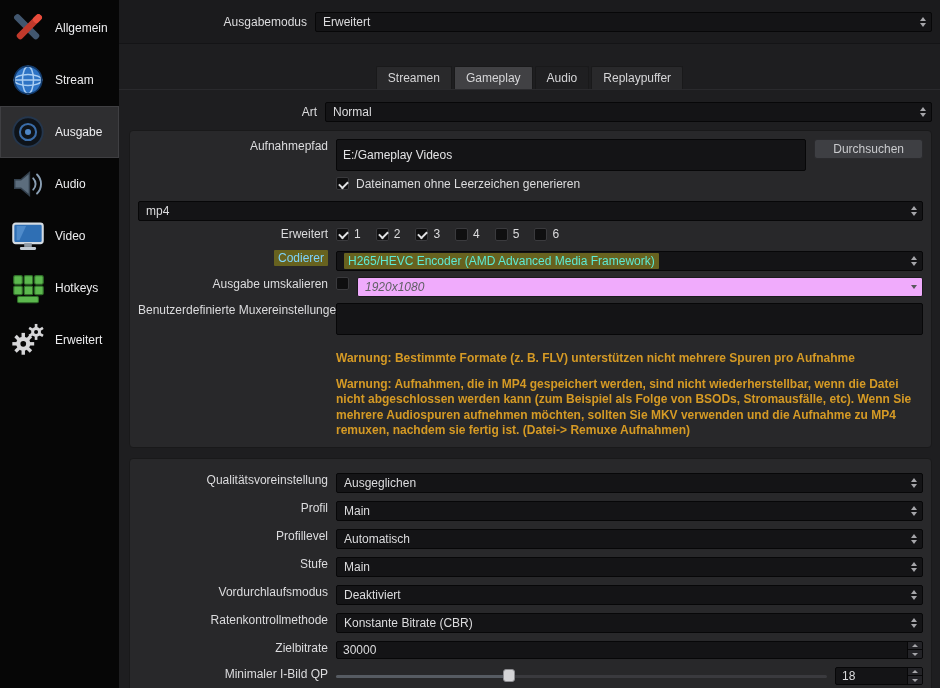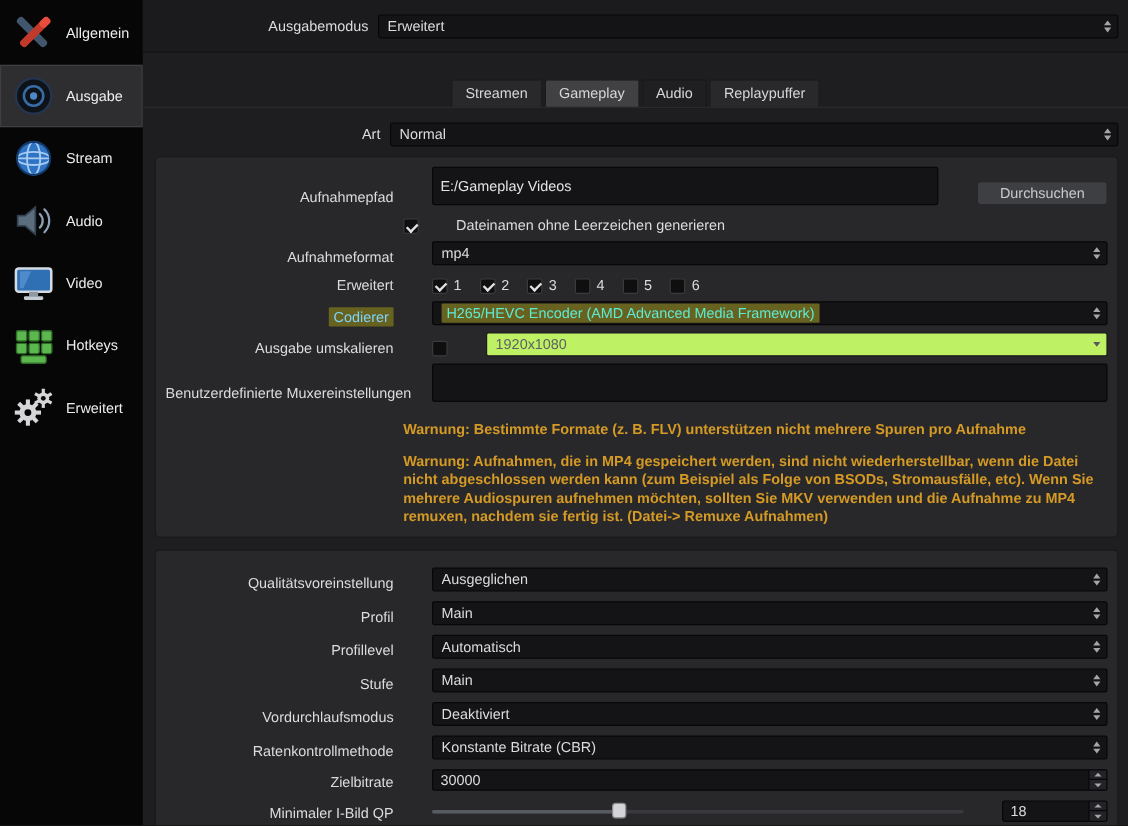--- a/index.html
+++ b/index.html
@@ -27,39 +27,39 @@
   
   .combo { flex:1; height:20px; background:#141416; border:1px solid #070708; border-radius:2px;
            display:flex; align-items:center; padding:0 5px 0 7px; min-width:0; cursor:pointer; }
   .combo-value { flex:1; white-space:nowrap; overflow:hidden; }
   .combo-value.hl { flex:0 0 auto; background:#67621f; color:#5eead4; padding:1px 4px; border-radius:1px; }
   .combo .spacer { flex:1; }
   .combo-arrows { display:flex; flex-direction:column; align-items:center; margin-left:5px; flex-shrink:0; }
   .tri { display:block; width:0; height:0; border-left:3.5px solid transparent; border-right:3.5px solid transparent; }
   .tri.up { border-bottom:4px solid #a6a6aa; margin-bottom:2px; }
   .tri.down { border-top:4px solid #a6a6aa; }
-  .combo.disabled { background:#bef264; border-color:#1b1b1d; color:#5f5f64; }
+  .combo.disabled { background:#f0abfc; border-color:#1b1b1d; color:#5f5f64;font-style:italic; }
   .combo.disabled .tri.down { border-top-color:#57575c; }
 
   
   .tabs { display:flex; justify-content:center; align-items:flex-end; gap:2px; height:34px;
           margin-top:12px; border-bottom:1px solid #2a2a2d; flex-shrink:0; }
   .tab { padding:4px 11px; background:#29292b; color:#d6d6d8; border:1px solid #19191a; border-bottom:none;
          border-radius:2px 2px 0 0; cursor:pointer; white-space:nowrap; }
   .tab:nth-child(3) { background:#1f1f21; }
   .tab.active { background:#414144; }
 
   .art-row { display:flex; align-items:center; margin:12px 8px 0 0; }
   .art-row .field-label { width:198px; }
 
   
   .group { background:#28282a; border:1px solid #19191a; border-radius:4px;
            margin:8px 8px 0 10px; padding:8px; }
   .group.second { margin-top:10px; padding-top:14px; flex:1; }
-  .row { display:flex; align-items:flex-end; margin-bottom:6px; min-height:18px;gap:24px; }
+  .row { display:flex; align-items:flex-start; margin-bottom:6px; min-height:18px; }
   .group.second .row { margin-bottom:8px; }
   .indent { margin-left:198px; }
 
   .text-input { flex:1; height:32px; background:#141416; border:1px solid #070708; border-radius:2px;
                 color:#e3e3e5; padding:0 6px; display:flex; align-items:center; white-space:nowrap;
                 overflow:hidden; min-width:0; cursor:text; }
   .btn { height:20px; margin-left:8px; padding:0 18px; background:#3e3f43; border:1px solid #2a2a2d;
          border-radius:3px; color:#c9cacd; display:flex; align-items:center; cursor:pointer; flex-shrink:0; }
 
   
@@ -107,42 +107,42 @@
       <span class="side-icon">
         <svg width="38" height="38" viewBox="0 0 40 40">
           <rect x="16.5" y="1" width="7" height="34" rx="3" fill="#41566e" transform="rotate(-45 20 20)"></rect>
           <rect x="16.5" y="1" width="7" height="34" rx="3" fill="#c0392b" transform="rotate(45 20 20)"></rect>
           <rect x="16.5" y="1" width="7" height="10" rx="3" fill="#e74c3c" transform="rotate(45 20 20)"></rect>
         </svg>
       </span>
       <span class="side-label">Allgemein</span>
     </div>
 
-    <div class="side-item selected">
-      <span class="side-icon">
-        <svg width="38" height="38" viewBox="0 0 40 40">
-          <circle cx="20" cy="20" r="15.5" fill="#0e1319" stroke="#24364d" stroke-width="2"></circle>
-          <circle cx="20" cy="20" r="8.5" fill="none" stroke="#3a6ca8" stroke-width="2.2"></circle>
-          <circle cx="20" cy="20" r="3.2" fill="#4e86c6"></circle>
-        </svg>
-      </span>
-      <span class="side-label">Ausgabe</span>
-    </div>
-
     <div class="side-item">
       <span class="side-icon">
         <svg width="38" height="38" viewBox="0 0 40 40">
           <circle cx="20" cy="20" r="14.5" fill="#2e73c4"></circle>
           <ellipse cx="20" cy="20" rx="14.5" ry="5.8" fill="none" stroke="#a9cdf2" stroke-width="1.6"></ellipse>
           <ellipse cx="20" cy="20" rx="5.8" ry="14.5" fill="none" stroke="#a9cdf2" stroke-width="1.6"></ellipse>
           <line x1="5.5" y1="20" x2="34.5" y2="20" stroke="#a9cdf2" stroke-width="1.6"></line>
           <circle cx="20" cy="20" r="14.5" fill="none" stroke="#123a6b" stroke-width="1.8"></circle>
         </svg>
       </span>
       <span class="side-label">Stream</span>
+    </div>
+
+    <div class="side-item selected">
+      <span class="side-icon">
+        <svg width="38" height="38" viewBox="0 0 40 40">
+          <circle cx="20" cy="20" r="15.5" fill="#0e1319" stroke="#24364d" stroke-width="2"></circle>
+          <circle cx="20" cy="20" r="8.5" fill="none" stroke="#3a6ca8" stroke-width="2.2"></circle>
+          <circle cx="20" cy="20" r="3.2" fill="#4e86c6"></circle>
+        </svg>
+      </span>
+      <span class="side-label">Ausgabe</span>
     </div>
 
     <div class="side-item">
       <span class="side-icon">
         <svg width="38" height="38" viewBox="0 0 40 40">
           <path d="M6 15.5 h6.5 L21.5 8 v24 l-9 -7.5 H6 z" fill="#5c6d7d" stroke="#33404d" stroke-width="1.5"></path>
           <path d="M25.5 14 a8.5 8.5 0 0 1 0 12" fill="none" stroke="#8ba0b5" stroke-width="2" stroke-linecap="round"></path>
           <path d="M29.5 10 a14 14 0 0 1 0 20" fill="none" stroke="#8ba0b5" stroke-width="2" stroke-linecap="round"></path>
         </svg>
       </span>
@@ -250,21 +250,20 @@
         <div class="text-input">E:/Gameplay Videos</div>
         <div class="btn">Durchsuchen</div>
       </div>
 
       <div class="row indent">
         <span class="cb checked"></span>
         <span class="cb-label">Dateinamen ohne Leerzeichen generieren</span>
       </div>
 
       <div class="row">
-        <span class="field-label">Aufnahmeformat</span>
         <div class="combo">
           <span class="combo-value">mp4</span>
           <span class="combo-arrows">
               <i class="tri up"></i>
               <i class="tri down"></i>
             </span>
         </div>
       </div>
 
       <div class="row">

